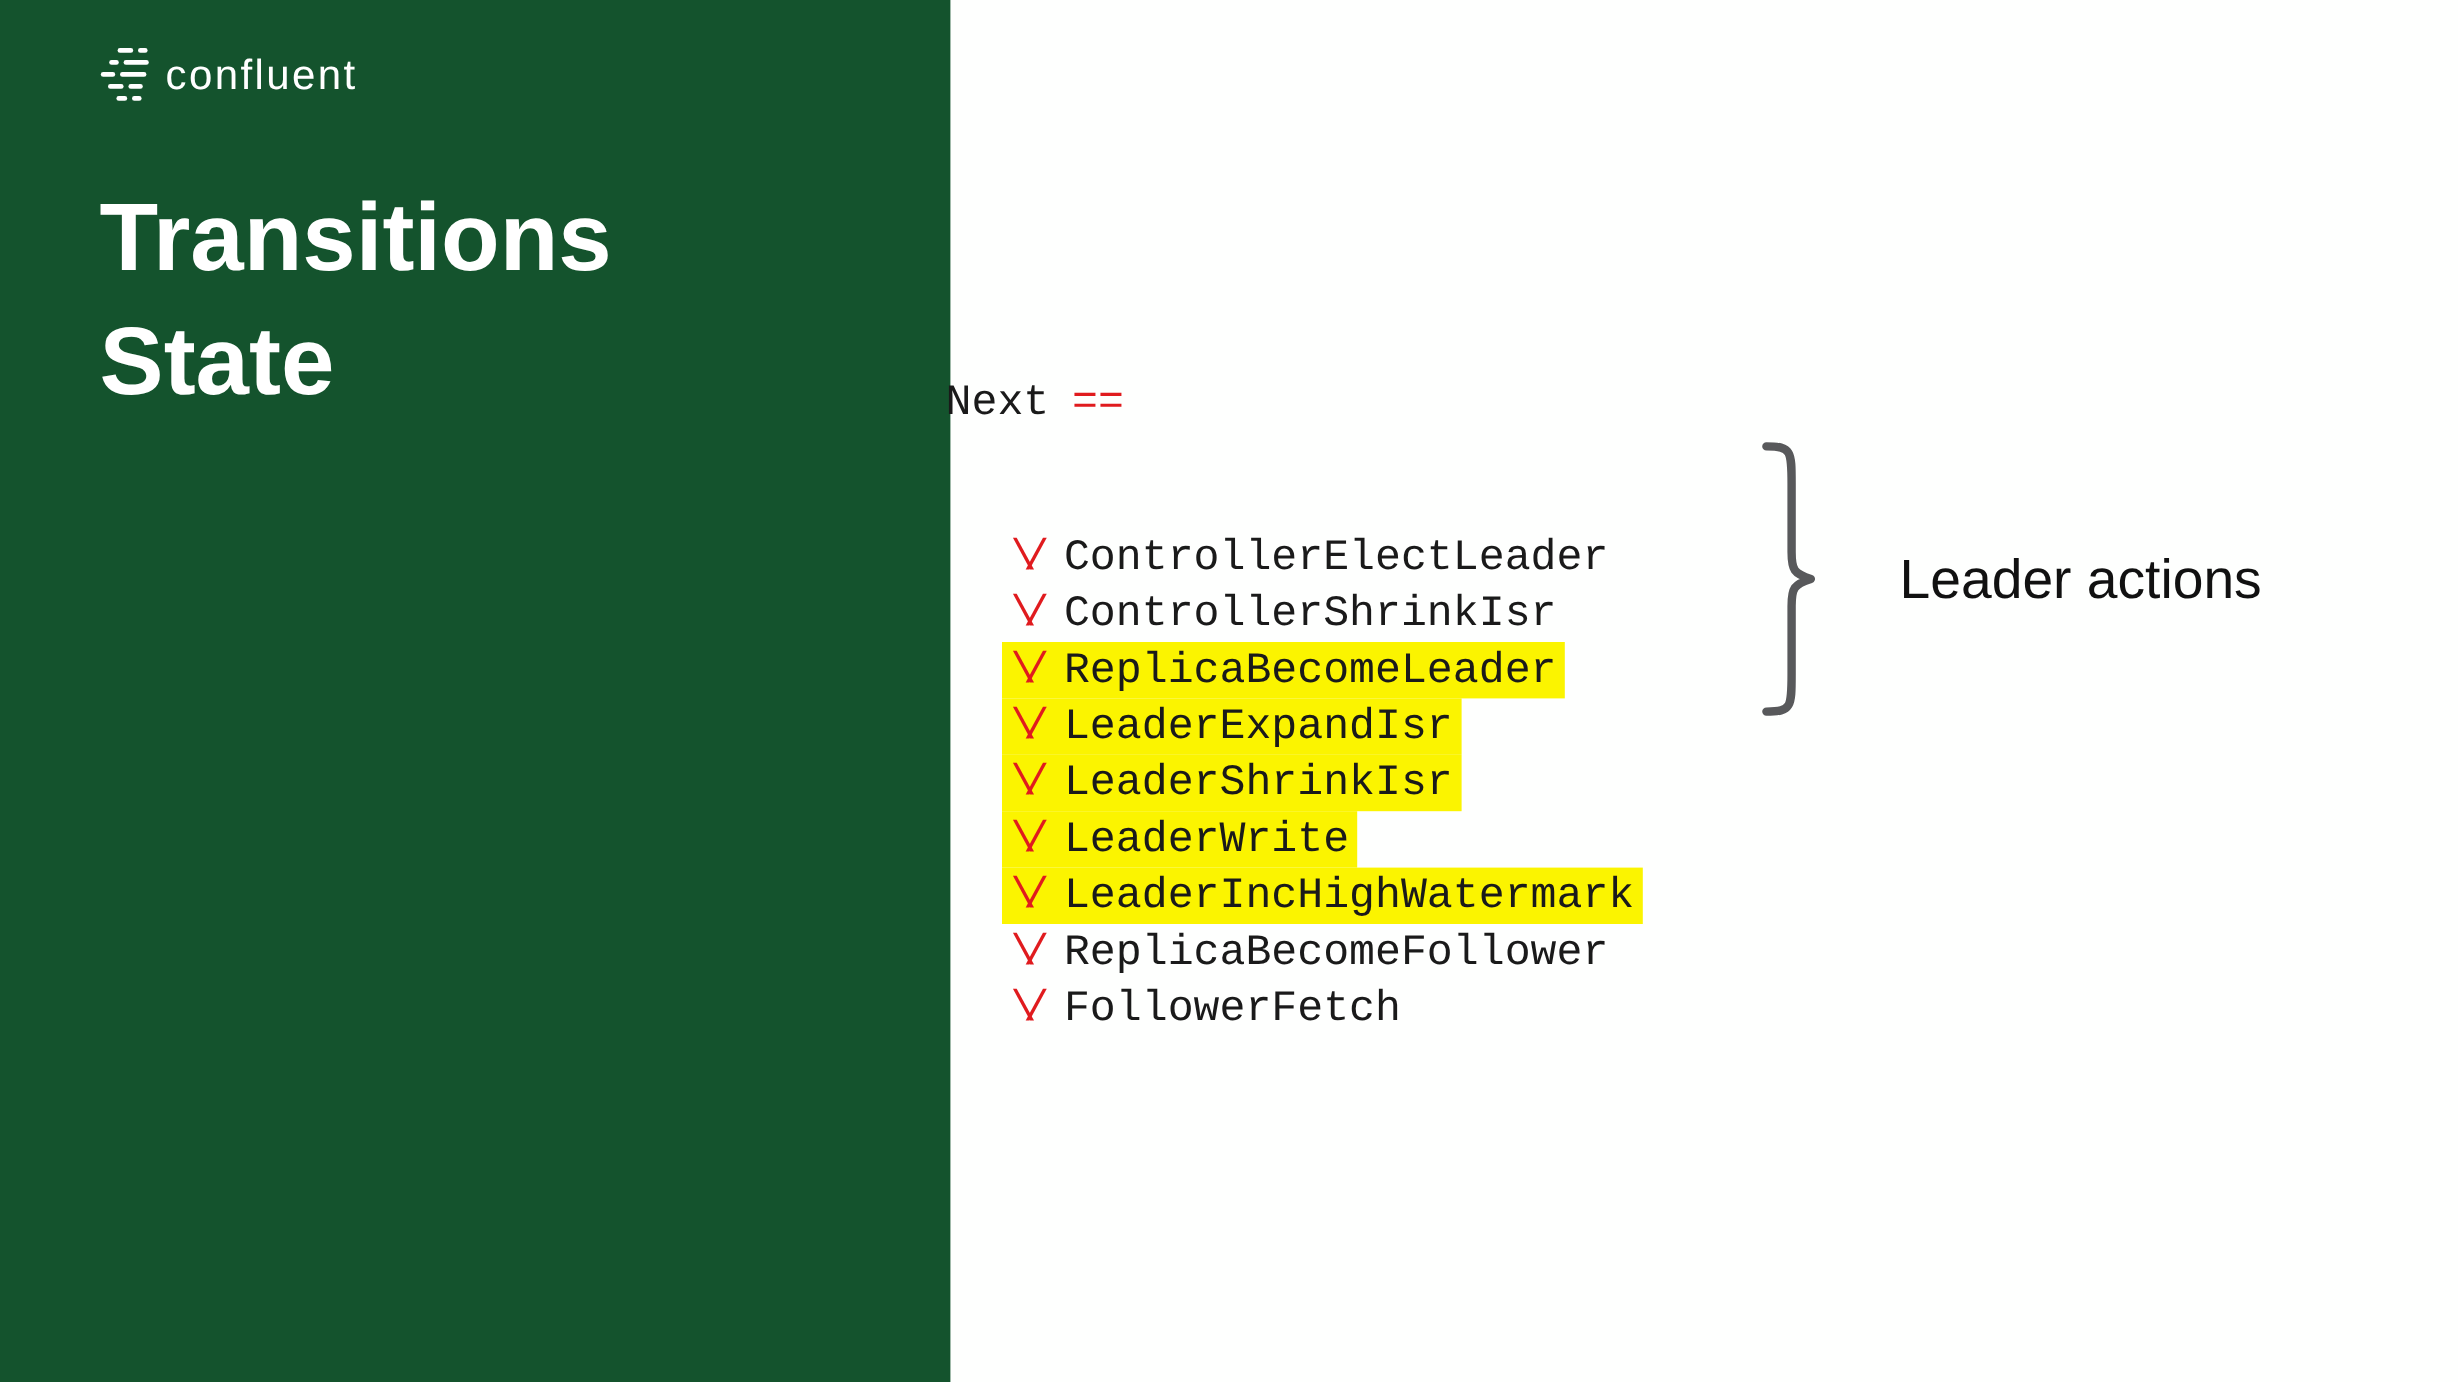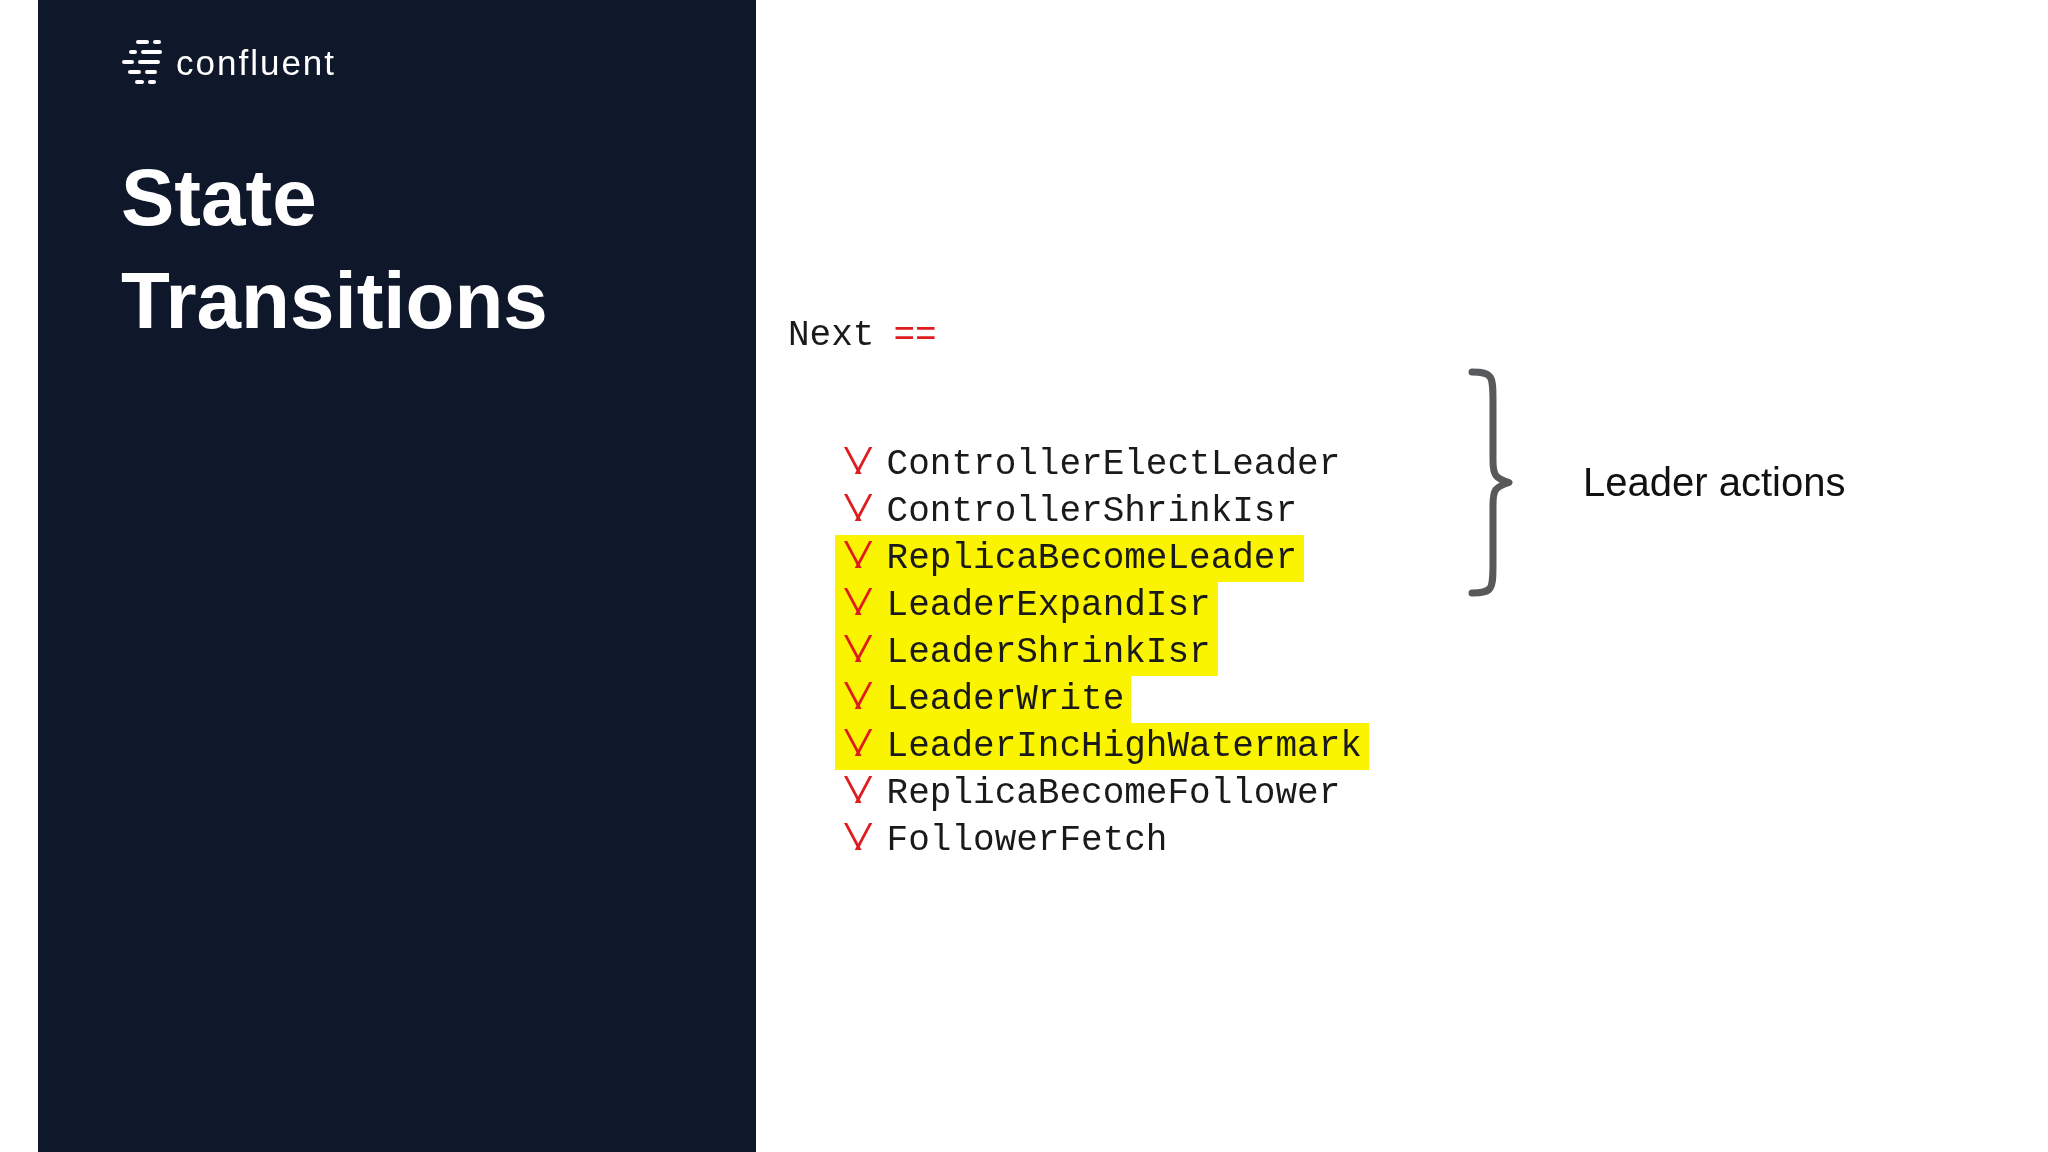--- a/index.html
+++ b/index.html
@@ -10,23 +10,22 @@
     width: 2048px;
     height: 1152px;
     background: #FEFFFE;
     overflow: hidden;
   }
 
   
   .sidebar {
     position: absolute;
     left: 0; top: 0;
-    width: 718px; height: 1152px;
-    background: #0f172a;
-    margin-left: 38px;
+    width: 792px; height: 1152px;
+    background: #14532d;
   }
 
   .logo {
     position: absolute;
     left: 82px; top: 40px;
     display: flex;
     align-items: center;
     gap: 6px;
   }
   .logo-icon {
@@ -100,21 +99,21 @@
 
   
   .brace {
     position: absolute;
     left: 1465px; top: 367px;
     width: 50px; height: 231px;
   }
   .annotation-label {
     position: absolute;
     left: 1583px; top: 454px;
-    font-size: 40px;
+    font-size: 46px;
     line-height: 56px;
     color: #111111;
   }
 </style>
 </head>
 <body>
 
 <div class="slide">
 
   <div class="sidebar">
@@ -129,22 +128,22 @@
         <div class="d" style="left:18px; top:20px; width:22px;"></div>
         <div class="d" style="left:8px;  top:30px; width:13px;"></div>
         <div class="d" style="left:25px; top:30px; width:12px;"></div>
         <div class="d" style="left:15px; top:40px; width:9px;"></div>
         <div class="d" style="left:28px; top:40px; width:8px;"></div>
       </div>
       <div class="logo-word">confluent</div>
     </div>
 
     <div class="slide-title">
+      <div>Transitions</div>
       <div>State</div>
-      <div>Transitions</div>
     </div>
 
   </div>
 
   <div class="code-block">
     <div class="code-line">
       <span class="kw">Next</span>
       <span class="op">==</span>
     </div>
     <div id="code-lines"><div class="code-line"><span class="indent"></span><span class="line-content"><span class="bullet">\/</span><span class="evt-name">ControllerElectLeader</span></span></div><div class="code-line"><span class="indent"></span><span class="line-content"><span class="bullet">\/</span><span class="evt-name">ControllerShrinkIsr</span></span></div><div class="code-line"><span class="indent"></span><span class="line-content highlighted"><span class="bullet">\/</span><span class="evt-name">ReplicaBecomeLeader</span></span></div><div class="code-line"><span class="indent"></span><span class="line-content highlighted"><span class="bullet">\/</span><span class="evt-name">LeaderExpandIsr</span></span></div><div class="code-line"><span class="indent"></span><span class="line-content highlighted"><span class="bullet">\/</span><span class="evt-name">LeaderShrinkIsr</span></span></div><div class="code-line"><span class="indent"></span><span class="line-content highlighted"><span class="bullet">\/</span><span class="evt-name">LeaderWrite</span></span></div><div class="code-line"><span class="indent"></span><span class="line-content highlighted"><span class="bullet">\/</span><span class="evt-name">LeaderIncHighWatermark</span></span></div><div class="code-line"><span class="indent"></span><span class="line-content"><span class="bullet">\/</span><span class="evt-name">ReplicaBecomeFollower</span></span></div><div class="code-line"><span class="indent"></span><span class="line-content"><span class="bullet">\/</span><span class="evt-name">FollowerFetch</span></span></div></div>

